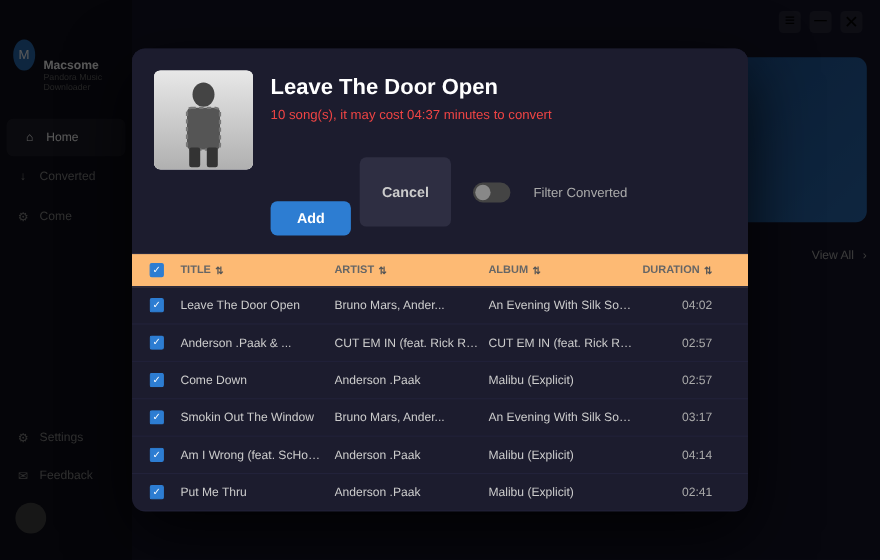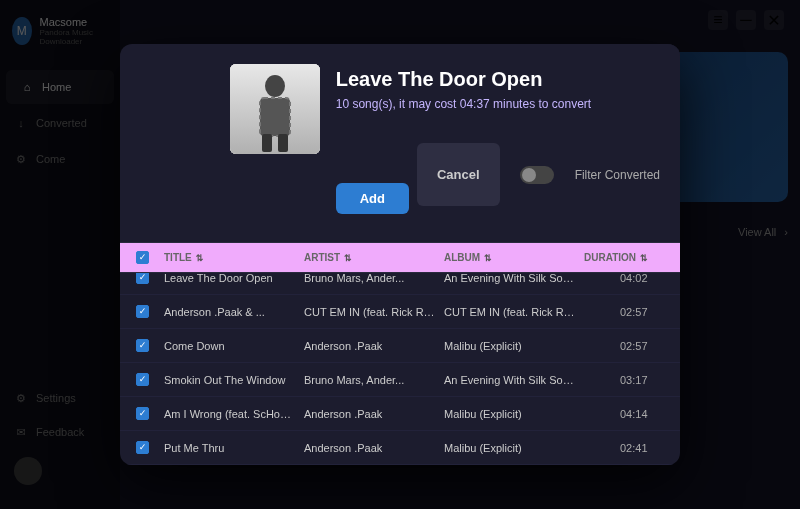--- a/index.html
+++ b/index.html
@@ -46,21 +46,22 @@
       font-size: 12px;
       color: white;
     }
     .sidebar-brand {
       display: flex;
       flex-direction: column;
     }
     .sidebar-brand-name {
       color: #fff;
       font-size: 11px;
-      font-weight: 400;
+      font-weight: 700;
+      margin-top: 38px;
     }
     .sidebar-brand-sub {
       color: #666;
       font-size: 8px;
     }
     .sidebar-nav {
       display: flex;
       flex-direction: column;
       gap: 2px;
       padding: 8px 0;
@@ -166,21 +167,20 @@
     
     .modal {
       background: #1c1c2e;
       border-radius: 12px;
       width: 560px;
       max-height: 440px;
       overflow: hidden;
       display: flex;
       flex-direction: column;
       box-shadow: 0 20px 60px rgba(0,0,0,0.8);
-      align-items: flex-end;
     }
     .modal-header {
       display: flex;
       align-items: flex-start;
       gap: 16px;
       padding: 20px 20px 16px;
       background: #1c1c2e;
     }
     .modal-album-art {
       width: 90px;
@@ -206,21 +206,21 @@
       flex: 1;
       padding-top: 4px;
     }
     .modal-title {
       color: #fff;
       font-size: 20px;
       font-weight: 700;
       margin-bottom: 6px;
     }
     .modal-subtitle {
-      color: #c4b5fd;
+      color: #ef4444;
       font-size: 12px;
       margin-bottom: 24px;
     }
     .modal-actions {
       display: flex;
       align-items: center;
       gap: 8px;
     }
     .btn-add {
       background: #2d7dd2;
@@ -285,23 +285,23 @@
     .modal-table::-webkit-scrollbar-thumb {
       background: #444;
       border-radius: 2px;
     }
     .table-header {
       display: grid;
       grid-template-columns: 28px 1fr 1fr 1fr 80px;
       padding: 8px 16px;
       border-top: 1px solid #2a2a3e;
       border-bottom: 1px solid #2a2a3e;
-      background: #f0abfc;
+      background: #fdba74;
       position: sticky;
-      top: 12px;
+      top: 0;
       z-index: 1;
     }
     .th {
       color: #666;
       font-size: 10px;
       font-weight: 600;
       text-transform: uppercase;
       display: flex;
       align-items: center;
       gap: 4px;

